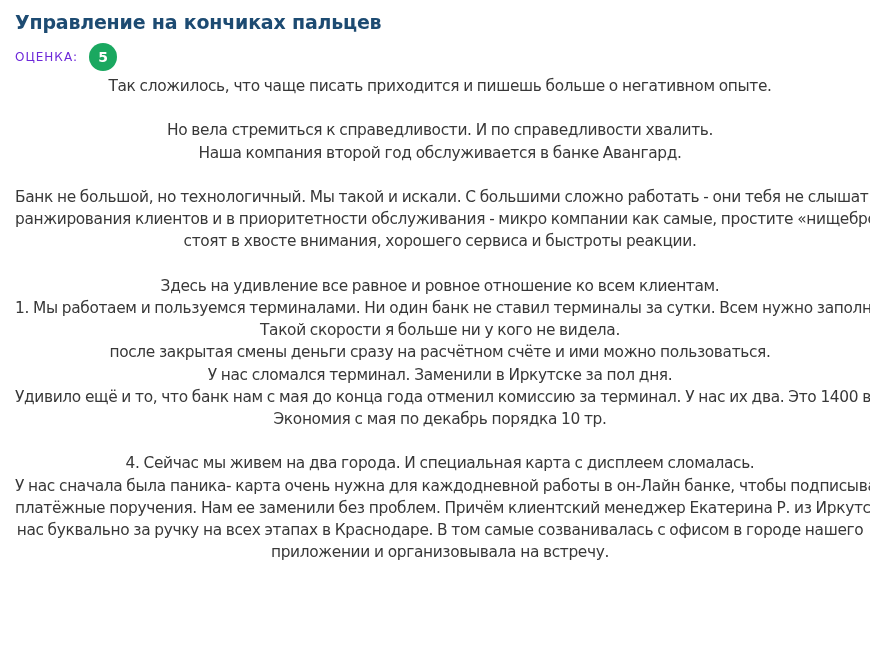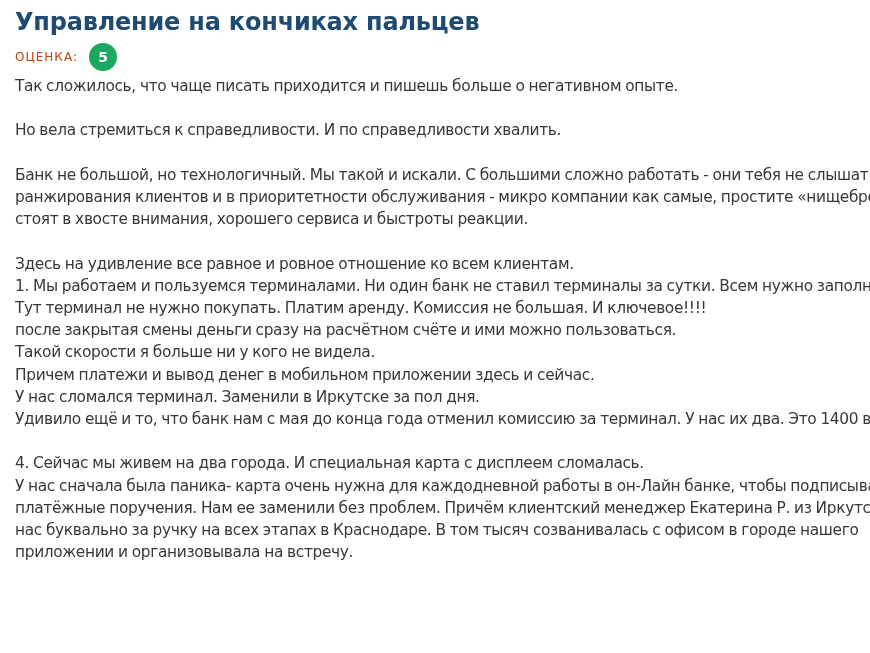--- a/index.html
+++ b/index.html
@@ -15,36 +15,36 @@
       color: #333333;
     }
     .review {
       position: relative;
       padding: 7px 0 0 15px;
     }
     .title {
       margin: 0;
       font-family: "DejaVu Sans", sans-serif;
       font-weight: bold;
-      font-size: 24px;
+      font-size: 19px;
       line-height: 30px;
       color: #1d4b72;
       letter-spacing: -0.2px;
       white-space: nowrap;
     }
     .rating {
       display: flex;
       align-items: center;
       height: 32px;
       margin-top: 4px;
     }
     .rating-label {
       font-size: 12px;
       letter-spacing: 1px;
-      color: #c2410c;
+      color: #6d28d9;
       text-transform: uppercase;
     }
     .rating-badge {
       margin-left: 11px;
       width: 28px;
       height: 28px;
       border-radius: 50%;
       background: #1aa860;
       color: #ffffff;
       font-weight: bold;
@@ -54,20 +54,21 @@
       justify-content: center;
     }
     .body-text {
       margin-top: 2px;
       font-size: 15.4px;
       line-height: 22.2px;
       color: #383838;
       letter-spacing: -0.35px;
       word-spacing: -0.5px;
       width: 850px;
+      text-align: center;
     }
     .para {
       margin: 0 0 22.2px 0;
     }
     .line {
       display: block;
       white-space: nowrap;
     }
   </style>
 </head>
@@ -80,37 +81,37 @@
     <span class="rating-label">ОЦЕНКА:</span>
     <span class="rating-badge">5</span>
   </div>
 
   <div class="body-text">
     <p class="para">
       <span class="line">Так сложилось, что чаще писать приходится и пишешь больше о негативном опыте.</span>
     </p>
     <p class="para">
       <span class="line">Но вела стремиться к справедливости. И по справедливости хвалить.</span>
+      <span class="line">Наша компания второй год обслуживается в банке Авангард.</span>
     </p>
     <p class="para">
       <span class="line">Банк не большой, но технологичный. Мы такой и искали. С большими сложно работать - они тебя не слышат. В</span>
       <span class="line">ранжирования клиентов и в приоритетности обслуживания - микро компании как самые, простите «нищеброды»,</span>
       <span class="line">стоят в хвосте внимания, хорошего сервиса и быстроты реакции.</span>
     </p>
     <p class="para">
       <span class="line">Здесь на удивление все равное и ровное отношение ко всем клиентам.</span>
       <span class="line">1. Мы работаем и пользуемся терминалами. Ни один банк не ставил терминалы за сутки. Всем нужно заполнить 100</span>
-      <span class="line">Тут терминал не нужно покупать. Платим аренду. Комиссия не большая. И ключевое!!!!</span>
+      <span class="line">Такой скорости я больше ни у кого не видела.</span>
       <span class="line">после закрытая смены деньги сразу на расчётном счёте и ими можно пользоваться.</span>
-      <span class="line">Такой скорости я больше ни у кого не видела.</span>
-      <span class="line">Причем платежи и вывод денег в мобильном приложении здесь и сейчас.</span>
       <span class="line">У нас сломался терминал. Заменили в Иркутске за пол дня.</span>
       <span class="line">Удивило ещё и то, что банк нам с мая до конца года отменил комиссию за терминал. У нас их два. Это 1400 в месяц.</span>
+      <span class="line">Экономия с мая по декабрь порядка 10 тр.</span>
     </p>
     <p class="para">
       <span class="line">4. Сейчас мы живем на два города. И специальная карта с дисплеем сломалась.</span>
       <span class="line">У нас сначала была паника- карта очень нужна для каждодневной работы в он-Лайн банке, чтобы подписывать</span>
       <span class="line">платёжные поручения. Нам ее заменили без проблем. Причём клиентский менеджер Екатерина Р. из Иркутска вела</span>
-      <span class="line">нас буквально за ручку на всех этапах в Краснодаре. В том тысяч созванивалась с офисом в городе нашего</span>
+      <span class="line">нас буквально за ручку на всех этапах в Краснодаре. В том самые созванивалась с офисом в городе нашего</span>
       <span class="line">приложении и организовывала на встречу.</span>
     </p>
   </div>
 </div>
 
 </body></html>

